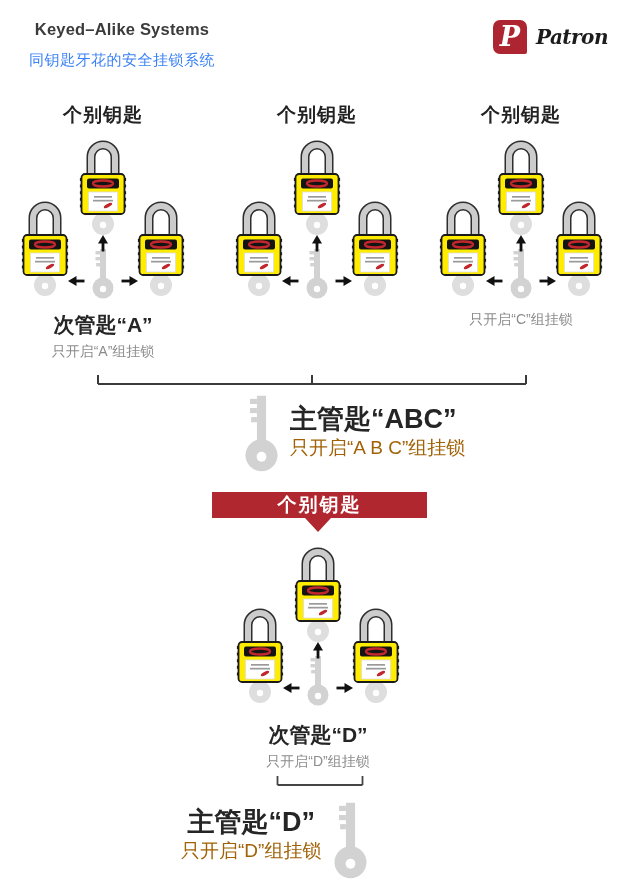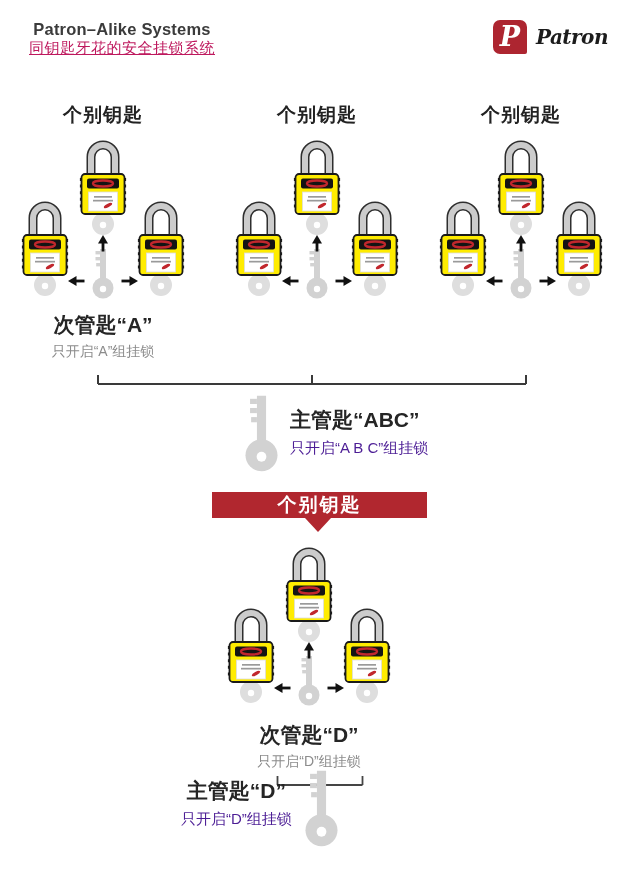--- a/index.html
+++ b/index.html
@@ -3,21 +3,21 @@
 <meta charset="utf-8">
 <style>
   html,body{margin:0;padding:0;background:#fff;}
   .page{
     position:relative;width:634px;height:896px;background:#ffffff;overflow:hidden;
     font-family:"Liberation Sans","DejaVu Sans",sans-serif;
   }
   
   .hdr-left{position:absolute;left:24px;top:20px;width:196px;text-align:center;}
   .title{font-size:16.5px;font-weight:bold;color:#3b3b3b;letter-spacing:.2px;}
-  .subtitle{font-size:15px;color:#be185d;margin-top:0;letter-spacing:.5px;text-decoration:underline;}
+  .subtitle{font-size:15px;color:#3b82f6;margin-top:12px;letter-spacing:.5px;}
   .logo{position:absolute;right:26px;top:20px;display:flex;align-items:center;}
   .logo-mark{
     width:34px;height:34px;background:#ad2530;border-radius:7px 7px 2px 7px;
     display:flex;align-items:center;justify-content:center;
   }
   .logo-mark span{
     color:#fff;font-family:"DejaVu Serif","Liberation Serif",serif;
     font-style:italic;font-weight:bold;font-size:27px;line-height:1;transform:translateY(-1px);
   }
   .logo-text{
@@ -31,23 +31,23 @@
   .cluster-slot svg{display:block;}
   .g-sub{font-size:21px;font-weight:bold;color:#252525;margin-top:6px;line-height:26px;}
   .g-note{font-size:14px;color:#8c8c8c;margin-top:5px;line-height:17px;}
   .group-d .cluster-slot{margin-top:0;}
   .group-d .g-sub{margin-top:9px;}
   
   .bracket{position:absolute;}
   
   .master-abc{position:absolute;left:245px;top:395px;display:flex;}
   .master-abc .mtext{margin-left:12px;padding-top:12px;text-align:left;}
-  .m-label{font-size:21px;font-weight:bold;color:#252525;line-height:25px;}
-  .m-note{font-size:15px;color:#4c1d95;margin-top:7px;line-height:18px;}
-  .master-d{position:absolute;left:181px;top:770px;display:flex;}
+  .m-label{font-size:27px;font-weight:bold;color:#252525;line-height:25px;}
+  .m-note{font-size:19px;color:#a16207;margin-top:7px;line-height:18px;}
+  .master-d{position:absolute;left:181px;top:802px;display:flex;}
   .master-d .mtext{text-align:center;padding-top:8px;}
   .master-d svg{margin-left:13px;}
   
   .banner{
     position:absolute;left:212px;top:492px;width:215px;height:26px;background:#b1272f;
     color:#fff;font-size:19px;font-weight:bold;text-align:center;line-height:26px;letter-spacing:2px;
   }
   .banner-tip{
     position:absolute;left:305px;top:518px;width:0;height:0;
     border-left:13px solid transparent;border-right:13px solid transparent;
@@ -89,21 +89,21 @@
     <g id="arrow" fill="#111111">
       <polygon points="0,0 -5,8.5 5,8.5"></polygon>
       <rect x="-1.4" y="7.5" width="2.8" height="9"></rect>
     </g>
   </defs>
 </svg>
 
 <div class="page">
 
   <div class="hdr-left">
-    <div class="title">Patron–Alike Systems</div>
+    <div class="title">Keyed–Alike Systems</div>
     <div class="subtitle">同钥匙牙花的安全挂锁系统</div>
   </div>
   <div class="logo">
     <div class="logo-mark">
       <span>P</span>
     </div>
     <div class="logo-text">Patron</div>
   </div>
 
   <div class="group" style="left:-7px;top:103px;">
@@ -153,40 +153,41 @@
     <use href="#ghostkey" transform="translate(52,121)"></use>
     <use href="#padlock" transform="translate(52,59)"></use>
     <use href="#ghostkey" transform="translate(168,121)"></use>
     <use href="#padlock" transform="translate(168,59)"></use>
     <use href="#key-s" transform="translate(110,112)"></use>
     <use href="#arrow" transform="translate(110,97)"></use>
     <use href="#arrow" transform="translate(75,143) rotate(-90)"></use>
     <use href="#arrow" transform="translate(145,143) rotate(90)"></use>
   </svg>
 </div>
+    <div class="g-note">只开启“C”组挂锁</div>
   </div>
 
   <svg class="bracket" style="left:90px;top:372px;" width="444" height="14" viewBox="0 0 444 14">
     <path d="M8,3 V12 M222,3 V12 M436,3 V12 M8,12 H436" stroke="#3a3a3a" stroke-width="2" fill="none"></path>
   </svg>
 
   <div class="master-abc">
     <svg width="33" height="77" viewBox="-10.8 -1.5 21.6 50.5">
       <use href="#key-s"></use>
     </svg>
     <div class="mtext">
       <div class="m-label">主管匙“ABC”</div>
       <div class="m-note">只开启“A B C”组挂锁</div>
     </div>
   </div>
 
   <div class="banner">个别钥匙</div>
   <div class="banner-tip"></div>
 
-  <div class="group group-d" style="left:199px;top:545px;">
+  <div class="group group-d" style="left:208px;top:545px;">
     <div class="cluster-slot">
   <svg width="220" height="168" viewBox="0 0 220 168">
     <use href="#ghostkey" transform="translate(110,60)"></use>
     <use href="#padlock" transform="translate(110,-2)"></use>
     <use href="#ghostkey" transform="translate(52,121)"></use>
     <use href="#padlock" transform="translate(52,59)"></use>
     <use href="#ghostkey" transform="translate(168,121)"></use>
     <use href="#padlock" transform="translate(168,59)"></use>
     <use href="#key-s" transform="translate(110,112)"></use>
     <use href="#arrow" transform="translate(110,97)"></use>

